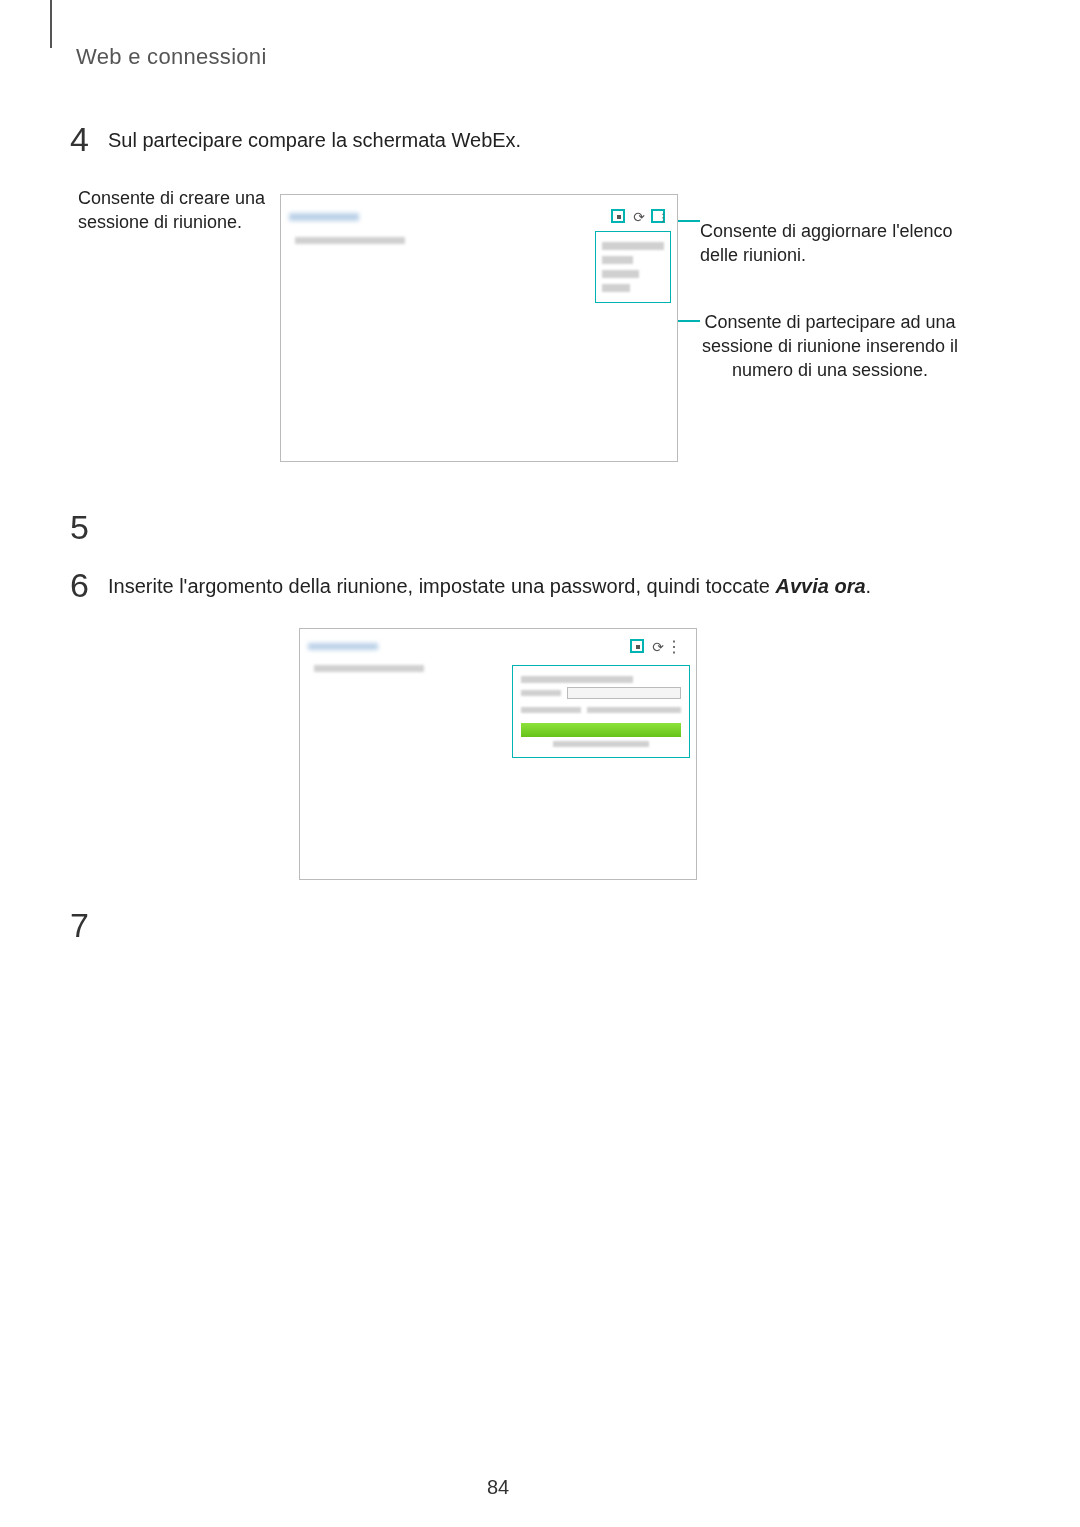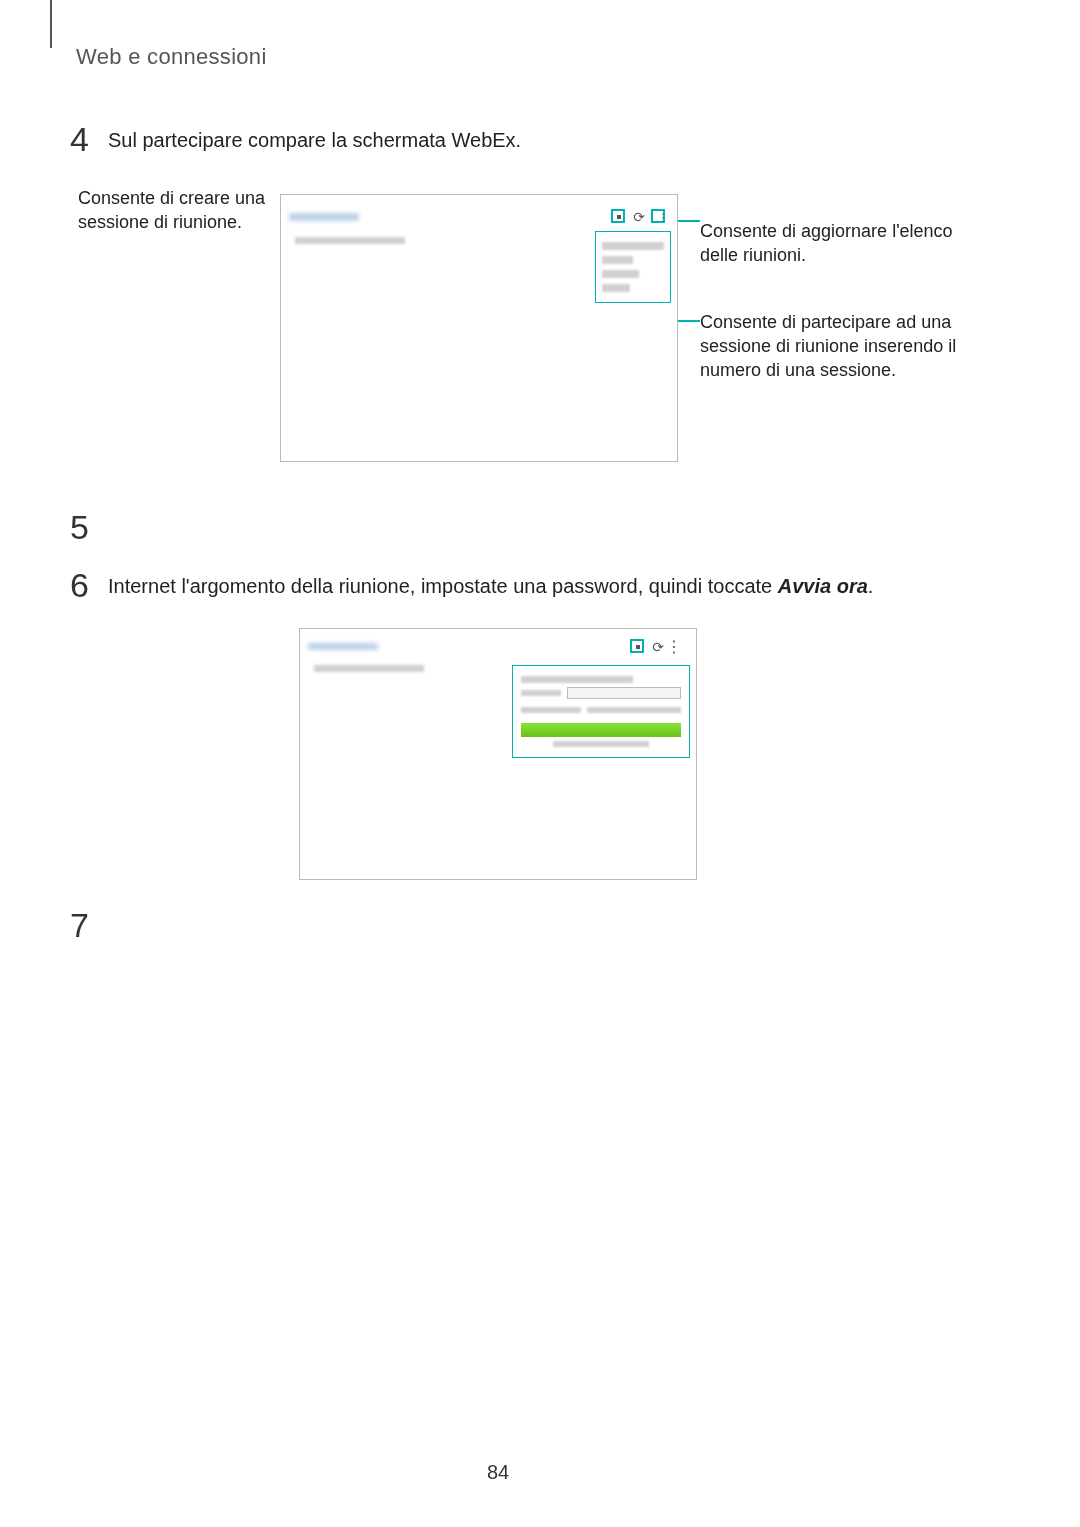--- a/index.html
+++ b/index.html
@@ -42,21 +42,21 @@
   .fig2 .panel .ptxt { height:7px; background:#d0d0d0; filter:blur(1px); margin:4px 0; }
   .fig2 .panel .row { display:flex; align-items:center; gap:6px; margin:4px 0; }
   .fig2 .panel .lbl { width:40px; height:6px; background:#d0d0d0; filter: blur(1px);}
   .fig2 .panel .field { flex:1; height:12px; border:1px solid #bbb; background:#f5f5f5; }
   .fig2 .panel .grn { height:14px; background: linear-gradient(#8ce23a, #66c21a); margin:6px 0 4px; }
   .fig2 .panel .under { height:6px; width:60%; margin:0 auto; background:#d0d0d0; filter:blur(1px);}
   .inline-icon { display:inline-block; width:20px; height:20px; background:#2a2a2a; color:#fff; font-size:13px; text-align:center; line-height:20px; border-radius:2px; vertical-align:-3px; margin:0 2px; }
   .inline-icon.plus::after { content:"+"; font-weight:700; }
   .inline-icon.phone svg { width:14px; height:14px; fill:#fff; vertical-align:-2px; }
   .arrow { display:inline-block; margin:0 4px; }
-  .page-number { position:absolute; bottom:43px; left:0; width:100%; text-align:center; font-size:20px; color:#333; }
+  .page-number { position:absolute; bottom:28px; left:0; width:100%; text-align:center; font-size:20px; color:#333; }
 </style>
 </head>
 <body>
 
 <div class="page">
   <div class="top-rule"></div>
   <div class="header">Web e connessioni</div>
 
   <div class="section">
     <div class="step">
@@ -67,21 +67,21 @@
     <div class="diagram">
 
       <div class="callout left" style="top:4px;">Consente di creare una sessione di riunione.</div>
       <div class="lead h" style="left:210px; top:14px; width:380px;"></div>
       <div class="lead v" style="left:590px; top:14px; height:16px;"></div>
 
       <div class="callout right" style="top:12px;margin-top:25px;">Consente di aggiornare l'elenco delle riunioni.</div>
       <div class="lead h" style="left:576px; top:38px; width:54px;"></div>
       <div class="lead v" style="left:576px; top:30px; height:8px;"></div>
 
-      <div class="callout right" style="top:128px;">Consente di partecipare ad una sessione di riunione inserendo il numero di una sessione.</div>
+      <div class="callout right" style="top:128px;text-align:center;">Consente di partecipare ad una sessione di riunione inserendo il numero di una sessione.</div>
       <div class="lead h" style="left:606px; top:138px; width:24px;"></div>
       <div class="lead v" style="left:606px; top:44px; height:96px;"></div>
 
       <div class="screenshot">
         <div class="topbar">
           <div class="title-blur"></div>
           <div class="icon-box">
               <div class="dot"></div>
             </div>
           <div class="refresh">⟳</div>
@@ -99,21 +99,21 @@
       </div>
     </div>
 
     <div class="step">
       <div class="step-num">5</div>
     </div>
 
     <div class="step">
       <div class="step-num">6</div>
       <div class="step-text">
-        <span>Internet l'argomento della riunione, impostate una password, quindi toccate </span><span class="bold">Avvia ora</span><span>.</span>
+        <span>Inserite l'argomento della riunione, impostate una password, quindi toccate </span><span class="bold">Avvia ora</span><span>.</span>
       </div>
     </div>
 
     <div class="fig2">
       <div class="tb">
         <div class="tblur"></div>
         <div class="ibox">
             <div class="d"></div>
           </div>
         <div class="ref">⟳</div>

